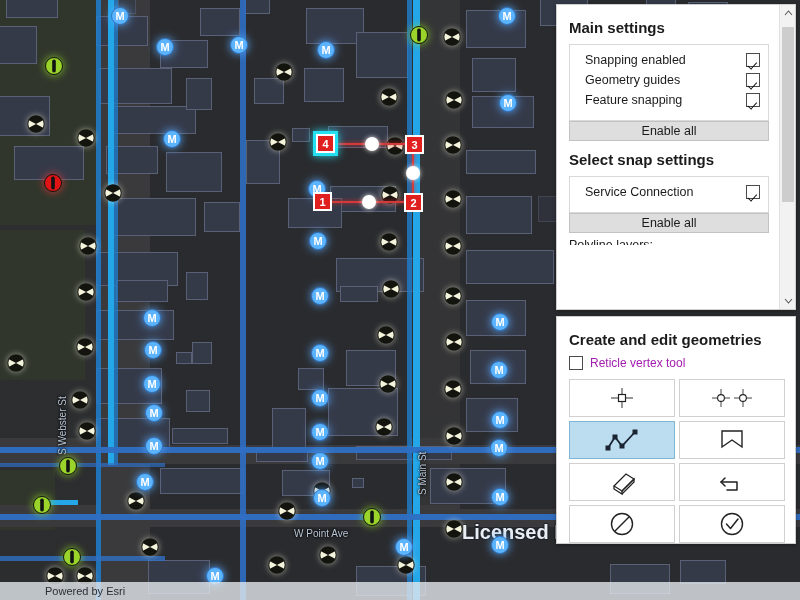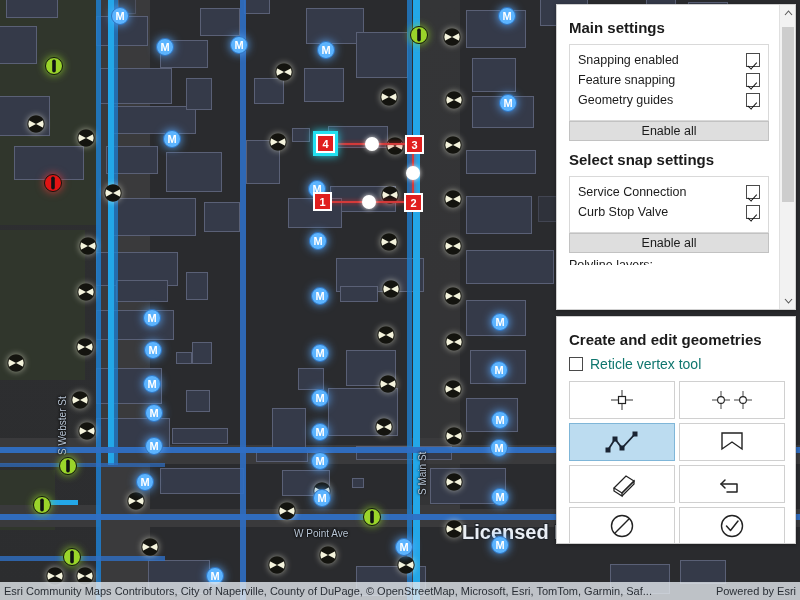--- a/index.html
+++ b/index.html
@@ -107,21 +107,21 @@
     font-size:15px; font-weight:bold; color:#1b1b1b;
     margin:4px 0 8px 0;
     font-family:"Liberation Sans", sans-serif;
   }
   .group-box {
     border:1px solid #d9d9d9; background:#ffffff;
     padding:5px 8px 10px 8px;
   }
   .chk-row {
     display:flex; align-items:center; justify-content:space-between;
-    height:20px; margin:0 0 0 0; padding:1px 0;
+    height:20px; margin:0 0 0 7px; padding:1px 0;
   }
   .chk-row .lbl { font-size:12.5px; color:#1b1b1b; }
   .cb {
     width:14px; height:14px; border:1px solid #4a4a4a; background:#fff;
     position:relative; flex:0 0 auto;
   }
   .cb.on:after {
     content:""; position:absolute; left:3px; top:6px;
     width:3.5px; height:7.5px; border:solid #111;
     border-width:0 1.8px 1.8px 0; transform:rotate(42deg);
@@ -151,21 +151,21 @@
   }
   .vs-arrow.up { top:0; }
   .vs-arrow.down { bottom:0; }
   .vs-thumb {
     position:absolute; left:2px; width:12px; top:22px; height:175px;
     background:#cdcdcd;
   }
 
   
   .reticle-row { display:flex; align-items:center; gap:7px; margin:2px 0 9px 0; }
-  .reticle-row .lbl { font-size:14px; color:#0f766e; }
+  .reticle-row .lbl { font-size:12px; color:#a21caf; }
   .tool-grid {
     display:grid; grid-template-columns:1fr 1fr;
     gap:4px;
   }
   .tool-btn {
     height:38px; border:1px solid #d0d0d0; background:#ffffff;
     display:flex; align-items:center; justify-content:center;
   }
   .tool-btn.active { background:#bcdcf0; border:1px solid #7fb6d8; }
   .tool-btn svg { display:block; }
@@ -874,53 +874,48 @@
         <div class="sk-vert" style="left: 413px; top: 173px;"></div>
         <div class="sk-vert" style="left: 369px; top: 202px;"></div>
         <div class="sk-badge sel" style="left: 325px; top: 143px;">4</div>
         <div class="sk-badge" style="left: 414px; top: 144px;">3</div>
         <div class="sk-badge" style="left: 322px; top: 201px;">1</div>
         <div class="sk-badge" style="left: 413px; top: 202px;">2</div>
       </div>
   </div>
 
   <div id="attrib">
-    <span class="left">Esri Community Maps Contributors, City of Naperville, County of DuPage, © OpenStreetMap, Microsoft, Esri, TomTom, Garmin, Saf...</span>
     <span class="right">Powered by Esri</span>
   </div>
 
   <div class="panel" id="panel-snap">
     <div class="panel-inner" style="width:224px;">
       <div class="sec-title">Main settings</div>
 
       <div class="group-box">
         <div class="chk-row">
           <span class="lbl">Snapping enabled</span>
           <span class="cb on"></span>
         </div>
         <div class="chk-row">
+          <span class="lbl">Geometry guides</span>
+          <span class="cb on"></span>
+        </div>
+        <div class="chk-row">
           <span class="lbl">Feature snapping</span>
-          <span class="cb on"></span>
-        </div>
-        <div class="chk-row">
-          <span class="lbl">Geometry guides</span>
           <span class="cb on"></span>
         </div>
       </div>
       <div class="enable-all">Enable all</div>
 
       <div class="sec-title" style="margin-top:10px;">Select snap settings</div>
 
       <div class="group-box">
         <div class="chk-row">
           <span class="lbl">Service Connection</span>
-          <span class="cb on"></span>
-        </div>
-        <div class="chk-row">
-          <span class="lbl">Curb Stop Valve</span>
           <span class="cb on"></span>
         </div>
       </div>
       <div class="enable-all">Enable all</div>
 
       <div class="clipped">Polyline layers:</div>
     </div>
 
     <div class="vscroll">
       <div class="vs-arrow up">

